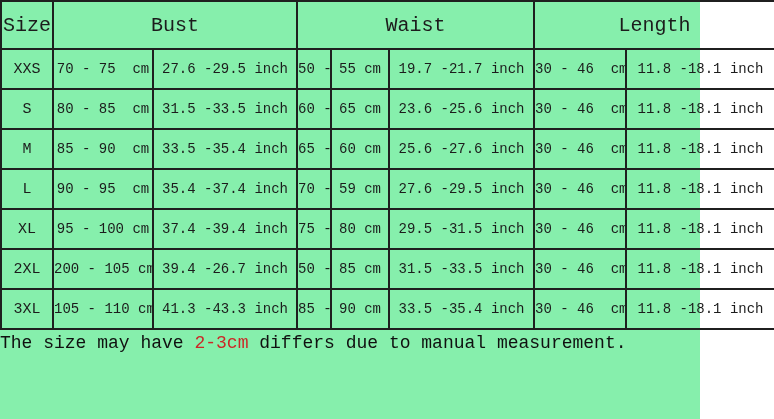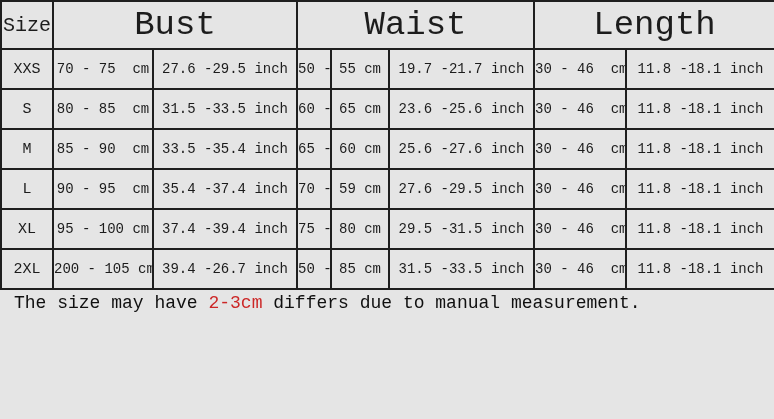--- a/index.html
+++ b/index.html
@@ -5,60 +5,60 @@
   * { margin: 0; padding: 0; box-sizing: border-box; }
   html, body { background: #ffffff; }
   body {
     width: 774px;
     height: 419px;
     font-family: "Liberation Mono", "DejaVu Sans Mono", monospace;
     color: #1c1c1c;
     overflow: hidden;
   }
   .page {
-    width: 774px;
+    width: 700px;
     height: 419px;
-    background: #e5e5e5;
+    background: #86efac;
     position: relative;
   }
   table.size-chart {
     border-collapse: collapse;
     table-layout: fixed;
     width: 774px;
     margin: 0;
   }
   table.size-chart th,
   table.size-chart td {
     border: 2px solid #1f1f1f;
     text-align: center;
     vertical-align: middle;
     white-space: pre;
     overflow: hidden;
     padding: 0;
     font-weight: normal;
   }
   th.big-header {
-    font-size: 34px;
+    font-size: 20px;
     height: 48px;
   }
   th.size-header {
     font-size: 20px;
     height: 48px;
   }
   td {
     font-size: 14px;
     height: 40px;
   }
   td.size-label {
     font-size: 15px;
     border-radius: 14px;
   }
   .note {
     margin-top: 3px;
-    padding-left: 14px;
+    padding-left: 0;
     font-size: 18px;
     white-space: pre;
     color: #101010;
   }
   .note .highlight {
     color: #cc2727;
   }
 </style>
 </head>
 <body>
@@ -138,18 +138,28 @@
       <tr>
         <td class="size-label">2XL</td>
         <td>200 - 105 cm</td>
         <td>39.4 -26.7 inch</td>
         <td>50 -</td>
         <td>85 cm</td>
         <td>31.5 -33.5 inch</td>
         <td>30 - 46  cm</td>
         <td>11.8 -18.1 inch</td>
       </tr>
+      <tr>
+        <td class="size-label">3XL</td>
+        <td>105 - 110 cm</td>
+        <td>41.3 -43.3 inch</td>
+        <td>85 -</td>
+        <td>90 cm</td>
+        <td>33.5 -35.4 inch</td>
+        <td>30 - 46  cm</td>
+        <td>11.8 -18.1 inch</td>
+      </tr>
     </tbody>
   </table>
 
   <div class="note"><span>The size may have </span><span class="highlight">2-3cm</span><span> differs due to manual measurement.</span></div>
 
 </div>
 
 </body></html>

